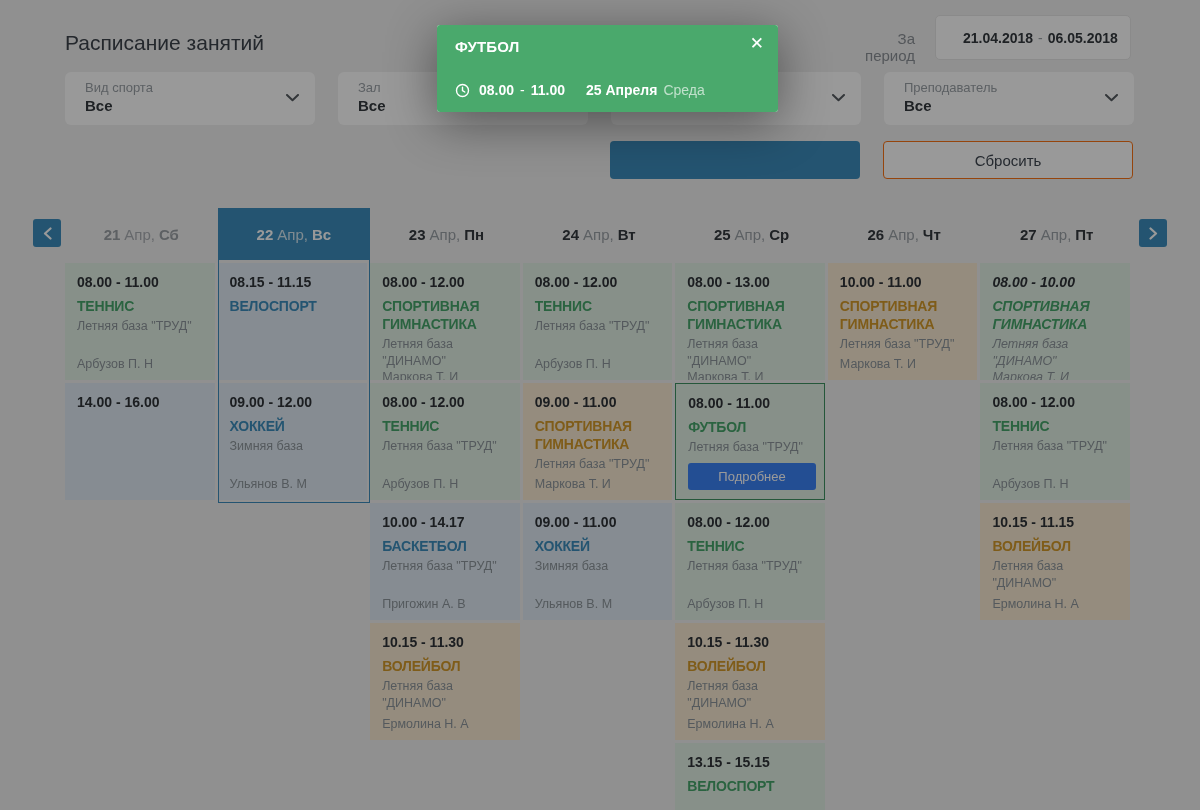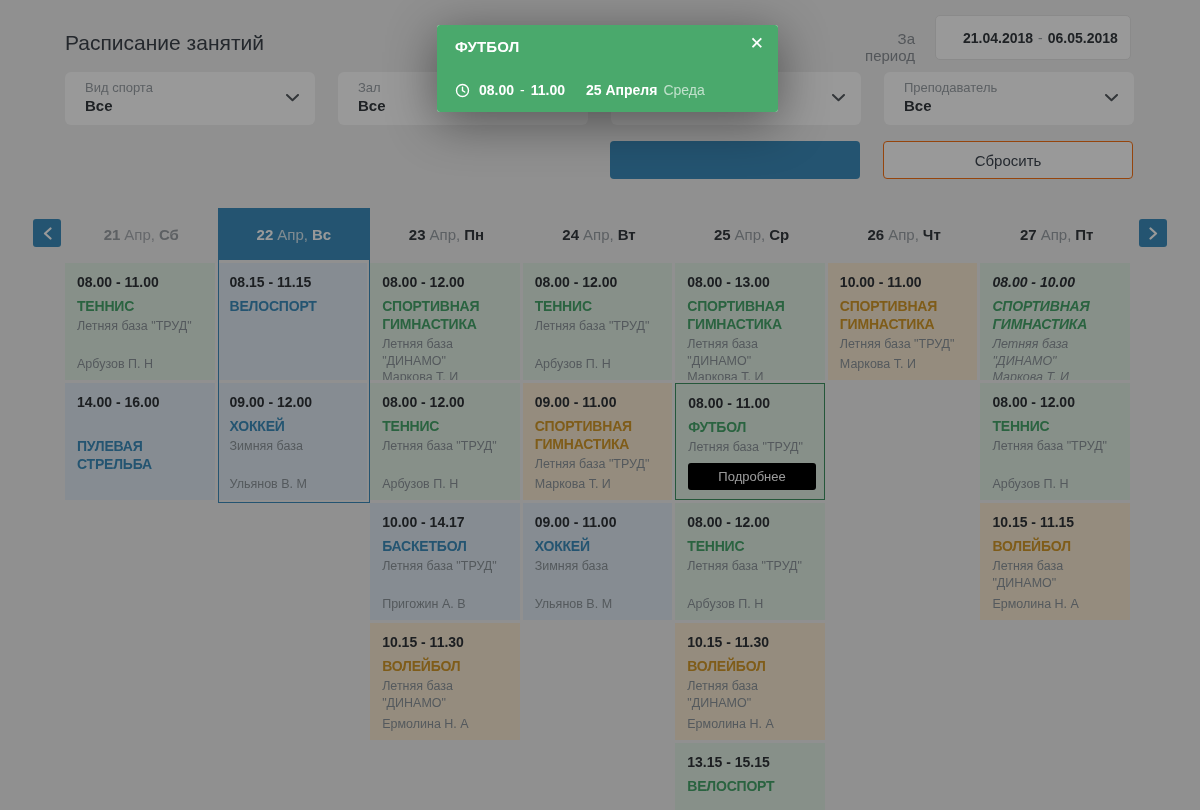--- a/index.html
+++ b/index.html
@@ -76,21 +76,21 @@
   .cell-tan   { background:#f8ead3; }
   .cell-bordered { border:1px solid #3f9161; }
   .cell-time { font-size:14px; font-weight:700; color:#2f3338; margin-bottom:7px; }
   .cell-sport { font-size:14px; font-weight:700; line-height:1.3; letter-spacing:-.2px; margin-bottom:3px; }
   .sport-green { color:#47a56b; } .sport-blue { color:#3c8dbc; } .sport-orange { color:#d49a2a; }
   .cell-venue { font-size:12.5px; color:#8d959b; line-height:1.35; }
   .cell-venue:empty { display:none; }
   .cell-teacher { font-size:12.5px; color:#8d959b; margin-top:auto; }
   .cell-teacher:empty { display:none; }
   .cell-action {
-    margin-top:auto; width:100%; height:27px; background:#000000; color:#fff; border:none;
+    margin-top:auto; width:100%; height:27px; background:#3b82f6; color:#fff; border:none;
     border-radius:3px; font-size:13px; cursor:pointer; font-family:inherit;
   }
 
   
   .dim-overlay { position:absolute; inset:0; background:rgba(0,0,0,.40); z-index:10; }
   .modal {
     position:absolute; left:437px; top:25px; width:341px; z-index:20;
     border-radius:3px; background:#fff; box-shadow:0 10px 50px rgba(0,0,0,.45); overflow:hidden;
   }
   .modal-header { background:#4aa96c; padding:13px 18px 14px 18px; position:relative; }
@@ -218,21 +218,20 @@
     <div id="grid">
         <div class="cell cell-green" style="left: 0px; top: 0px; width: 149.571px; height: 117px;">
     <div class="cell-time">08.00 - 11.00</div>
     <div class="cell-sport sport-green">ТЕННИС</div>
     <div class="cell-venue">Летняя база "ТРУД"</div>
     <div class="cell-teacher">Арбузов П. Н</div>
 
   </div>
         <div class="cell cell-blue" style="left: 0px; top: 120px; width: 149.571px; height: 117px; gap: 20px;">
     <div class="cell-time">14.00 - 16.00</div>
-    <div class="cell-sport sport-blue">ПУЛЕВАЯ СТРЕЛЬБА</div>
 
   </div>
         <div class="cell cell-blue" style="left: 152.571px; top: 0px; width: 149.571px; height: 117px;">
     <div class="cell-time">08.15 - 11.15</div>
     <div class="cell-sport sport-blue">ВЕЛОСПОРТ</div>
 
   </div>
         <div class="cell cell-blue" style="left: 152.571px; top: 120px; width: 149.571px; height: 117px;">
     <div class="cell-time">09.00 - 12.00</div>
     <div class="cell-sport sport-blue">ХОККЕЙ</div>

